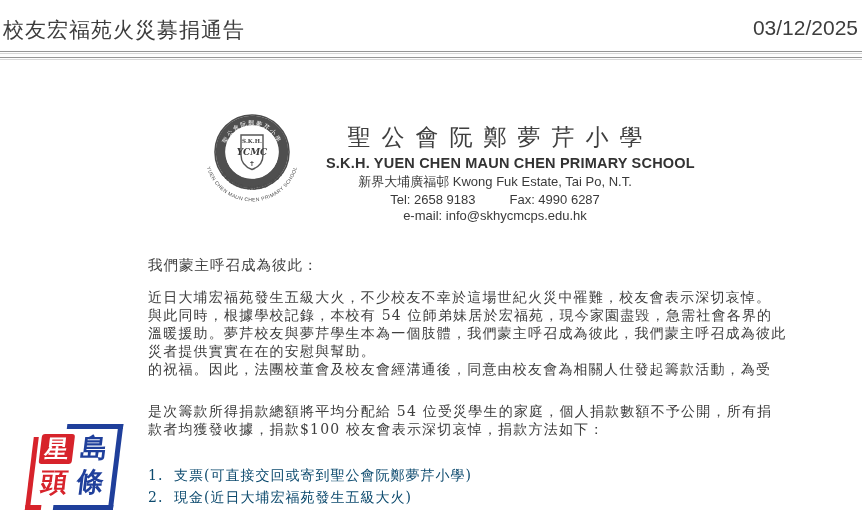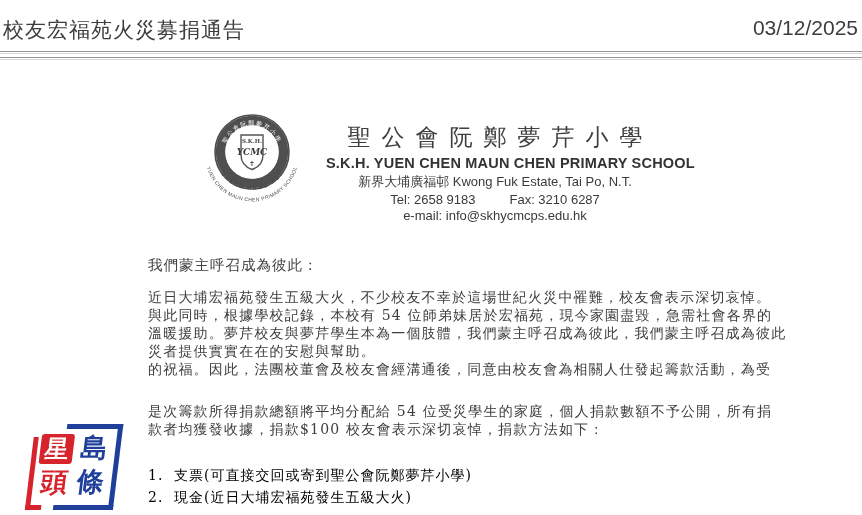--- a/index.html
+++ b/index.html
@@ -28,21 +28,21 @@
   .lh-telfax { font-family: "Liberation Sans", sans-serif; font-size: 13px; margin-top: 1px; color: #3a3a3a; }
   .lh-telfax .gap { display: inline-block; width: 34px; }
   .lh-email { font-family: "Liberation Sans", sans-serif; font-size: 13px; margin-top: 1px; color: #3a3a3a; }
   .salutation { position: absolute; left: 148px; top: 256px; font-family: "DejaVu Serif", serif;
                 font-size: 14.5px; color: #3e3e3e; letter-spacing: 1px; }
   .para { position: absolute; left: 148px; width: 648px; font-family: "DejaVu Serif", serif;
           font-size: 14px; color: #3e3e3e; }
   .para .line { height: 18px; line-height: 18px; letter-spacing: 1.2px; white-space: nowrap; }
   .para1 { top: 288px; } .para2 { top: 402px; }
   .donate-list { position: absolute; left: 148px; top: 464px; width: 648px;
-                 font-family: "DejaVu Serif", serif; font-size: 14px; color: #000000; }
+                 font-family: "DejaVu Serif", serif; font-size: 14px; color: #0c4a6e; }
   .donate-list .li { height: 22px; line-height: 22px; letter-spacing: 1px; white-space: nowrap; }
   .donate-list .num { display: inline-block; width: 26px; }
 
   
   .st-logo { position: absolute; left: 28px; top: 424px; width: 92px; height: 88px;
              transform: skewX(-7deg); }
   .st-border { position: absolute; background: #1f3f9b; }
   .st-b-top    { left: 34px; right: 2px; top: 0;    height: 5px; }
   .st-b-right  { right: 2px; top: 0;    bottom: 2px; width: 5px; }
   .st-b-bottom { left: 30px; right: 2px; bottom: 2px; height: 5px; }
@@ -89,21 +89,21 @@
     <text font-size="5" fill="#4a4a4a" font-family="'Liberation Sans',sans-serif" letter-spacing="0.4">
       <textPath href="#arcBot2" startOffset="50%" text-anchor="middle">YUEN CHEN MAUN CHEN PRIMARY SCHOOL</textPath>
     </text>
   </svg>
 
   <div class="lh-text">
     <div class="lh-zh">聖公會阮鄭夢芹小學</div>
     <div class="lh-en">S.K.H. YUEN CHEN MAUN CHEN PRIMARY SCHOOL</div>
     <div class="lh-addr">新界大埔廣福邨 Kwong Fuk Estate, Tai Po, N.T.</div>
     <div class="lh-telfax">
-      <span>Tel: 2658 9183</span><span class="gap"></span><span>Fax: 3210 6287</span>
+      <span>Tel: 2658 9183</span><span class="gap"></span><span>Fax: 4990 6287</span>
     </div>
     <div class="lh-email">e-mail: info@skhycmcps.edu.hk</div>
   </div>
 
   <div class="salutation">我們蒙主呼召成為彼此：</div>
 
   <div class="para para1">
     <div class="line">近日大埔宏福苑發生五級大火，不少校友不幸於這場世紀火災中罹難，校友會表示深切哀悼。</div>
     <div class="line">與此同時，根據學校記錄，本校有 54 位師弟妹居於宏福苑，現今家園盡毀，急需社會各界的</div>
     <div class="line">溫暖援助。夢芹校友與夢芹學生本為一個肢體，我們蒙主呼召成為彼此，我們蒙主呼召成為彼此</div>

